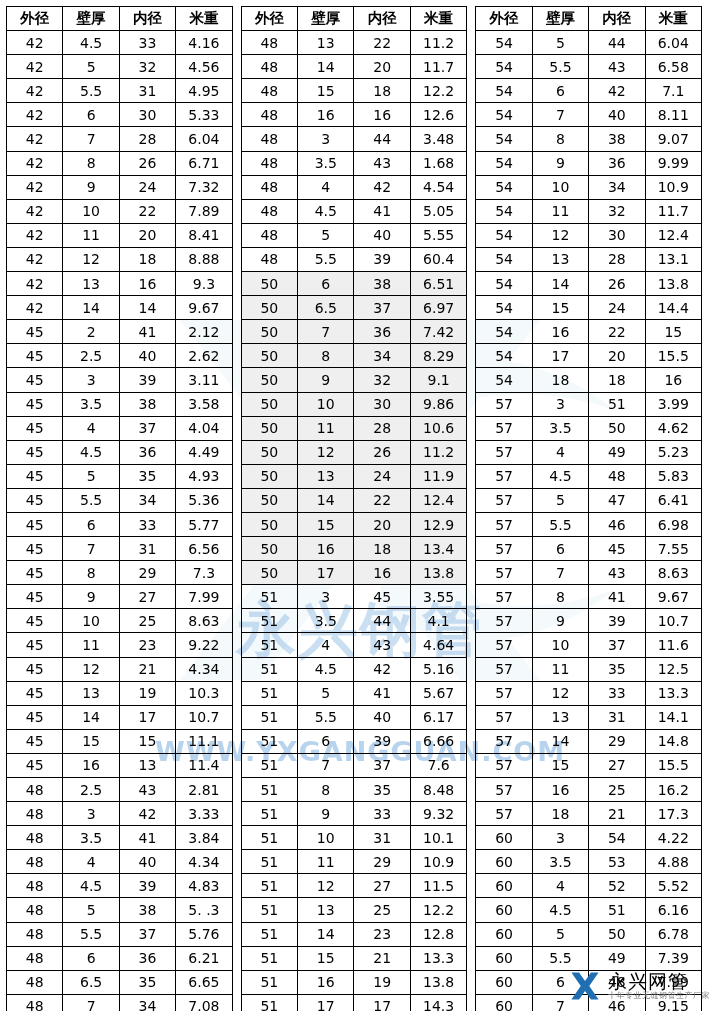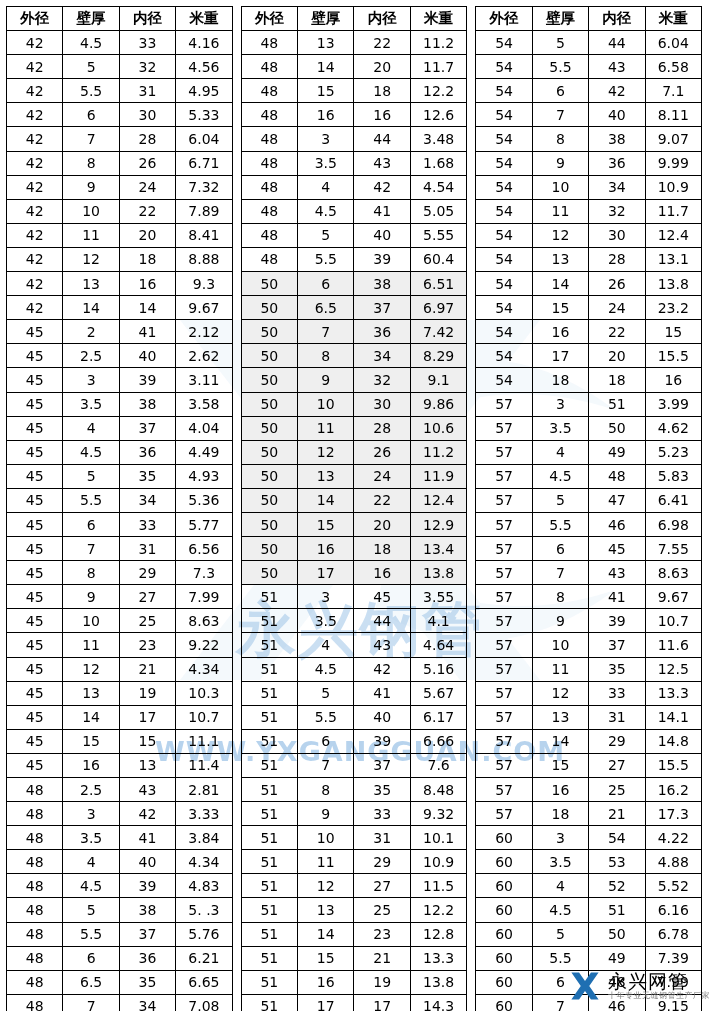--- a/index.html
+++ b/index.html
@@ -741,21 +741,21 @@
           <tr>
             <td>54</td>
             <td>14</td>
             <td>26</td>
             <td>13.8</td>
           </tr>
           <tr>
             <td>54</td>
             <td>15</td>
             <td>24</td>
-            <td>23.2</td>
+            <td>14.4</td>
           </tr>
           <tr>
             <td>54</td>
             <td>16</td>
             <td>22</td>
             <td>15</td>
           </tr>
           <tr>
             <td>54</td>
             <td>17</td>

